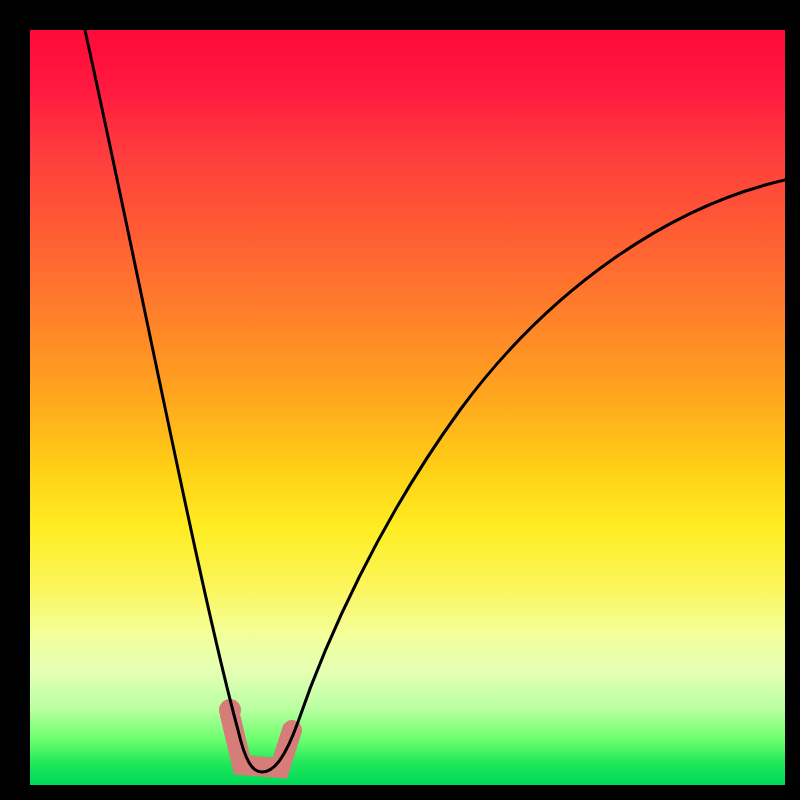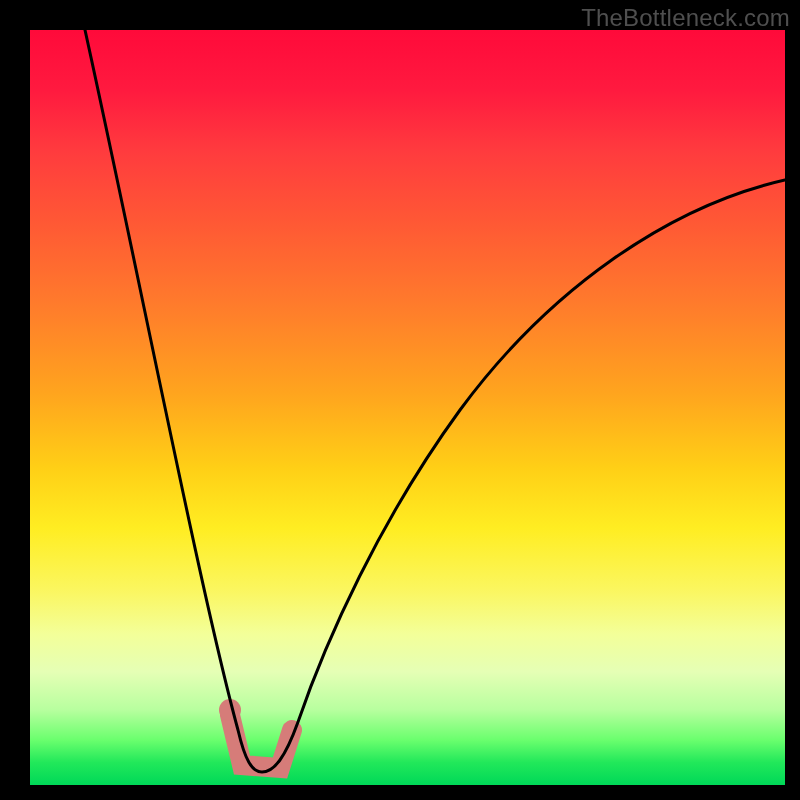--- a/index.html
+++ b/index.html
@@ -75,21 +75,20 @@
   }
   svg.curve circle.accent-dot {
     fill: #d67c79;
   }
 </style>
 </head>
 <body>
 
 <div class="frame">
 
-  <div class="watermark">TheBottleneck.com</div>
 
   <div class="plot-area">
     <div class="gradient"></div>
 
     <svg class="curve" viewBox="0 0 755 755" preserveAspectRatio="none">
 
       <path class="accent" d="M 200 685
                L 212 735
                L 250 738
                L 262 700"></path>

